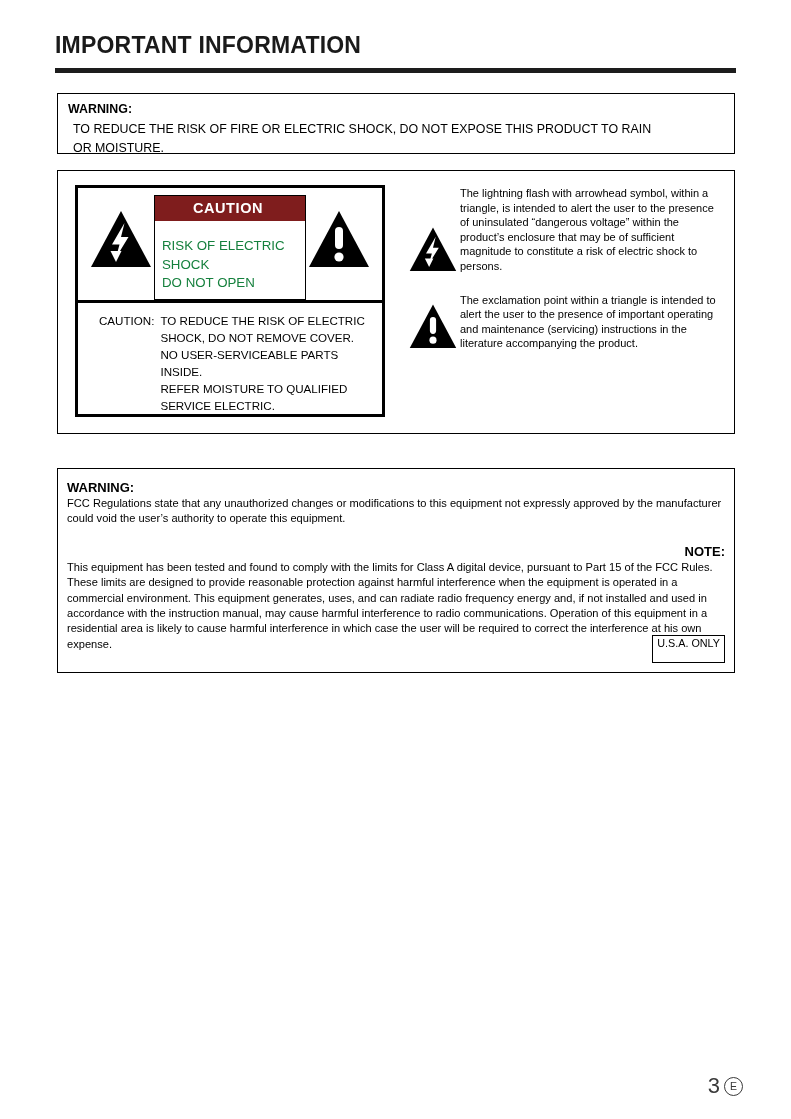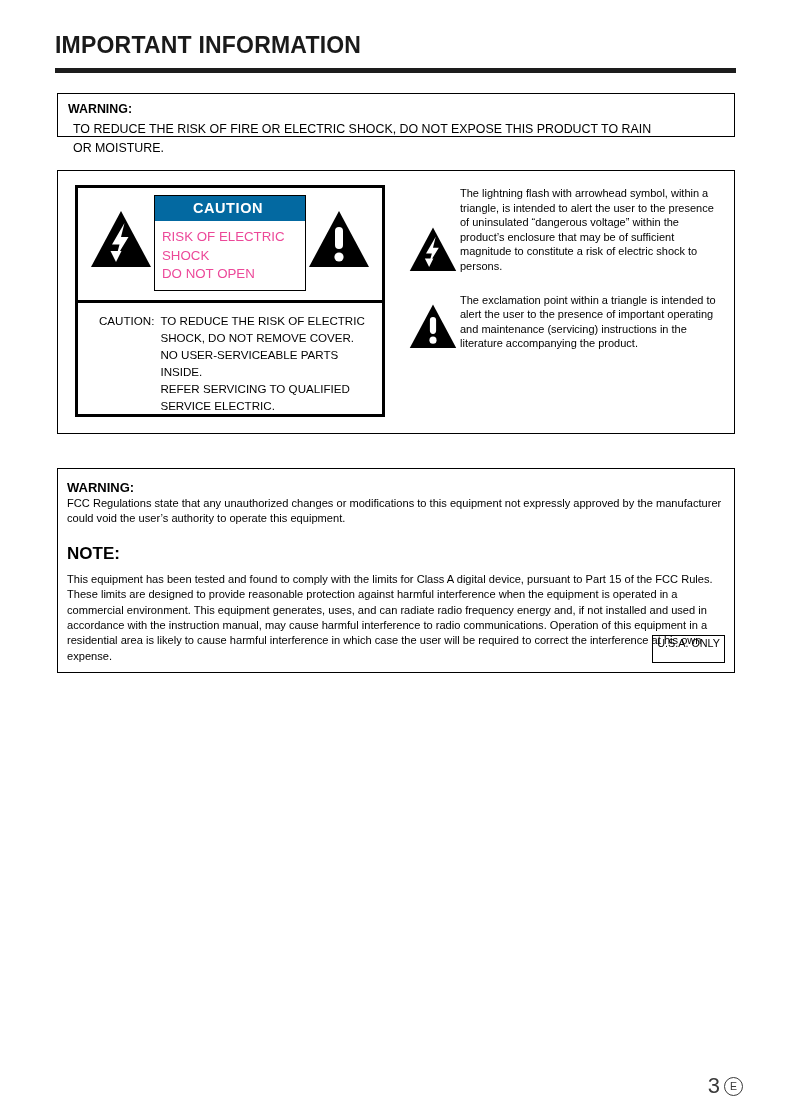--- a/index.html
+++ b/index.html
@@ -41,21 +41,21 @@
     height: 5px;
     background: #1d1d1d;
   }
 
   
   .warning-box {
     position: absolute;
     left: 57px;
     top: 93px;
     width: 678px;
-    height: 44px;
+    height: 61px;
     border: 1.3px solid #000;
     box-sizing: border-box;
   }
   .warning-row {
     position: absolute;
     left: 10px;
     top: 8px;
     right: 8px;
   }
   .warning-label {
@@ -115,33 +115,33 @@
   .caution-center {
     position: absolute;
     left: 76px;
     top: 7px;
     width: 152px;
     border: 1.4px solid #000;
     box-sizing: border-box;
     background: #fff;
   }
   .caution-head {
-    background: #0369a1;
+    background: #7f1d1d;
     color: #ffffff;
     text-align: center;
     font-size: 14.5px;
     font-weight: bold;
     letter-spacing: 0.6px;
     padding: 4px 4px 5px 0;
   }
   .caution-body {
-    padding: 7px 0 6px 7px;
+    padding: 16px 0 6px 7px;
     font-size: 13.3px;
     line-height: 18.5px;
-    color: #ec4899;
+    color: #15803d;
   }
   .caution-bottom {
     position: relative;
     padding: 9px 8px 0 21px;
   }
   .caution-bottom-inner {
     display: flex;
     align-items: flex-start;
   }
   .cb-label {
@@ -196,23 +196,24 @@
     font-size: 13px;
     font-weight: bold;
     margin: 2px 0 1px 0;
   }
   .fcc-para {
     font-size: 11.1px;
     line-height: 15.4px;
     margin: 0;
   }
   .fcc-note-heading {
-    font-size: 17px;
-    font-weight: bold;
-    margin: 17px 0 8px 0;
+    font-size: 13px;
+    font-weight: bold;
+    margin: 17px 0 1px 0;
+    text-align: right;
   }
   .usa-only-wrap {
     position: absolute;
     right: 9px;
     bottom: 9px;
   }
   .usa-only {
     display: inline-block;
     border: 1.2px solid #000;
     font-size: 10.8px;
@@ -295,21 +296,21 @@
       </div>
 
       <div class="caution-bottom">
         <div class="caution-bottom-inner">
           <div class="cb-label">CAUTION:</div>
           <div class="cb-lines">
             <div>TO REDUCE THE RISK OF ELECTRIC</div>
             <div>SHOCK, DO NOT REMOVE COVER.</div>
             <div>NO USER-SERVICEABLE PARTS</div>
             <div>INSIDE.</div>
-            <div>REFER SERVICING TO QUALIFIED</div>
+            <div>REFER MOISTURE TO QUALIFIED</div>
             <div>SERVICE ELECTRIC.</div>
           </div>
         </div>
       </div>
 
     </div>
 
     <div class="explain-col">
 
       <div class="explain-item">

